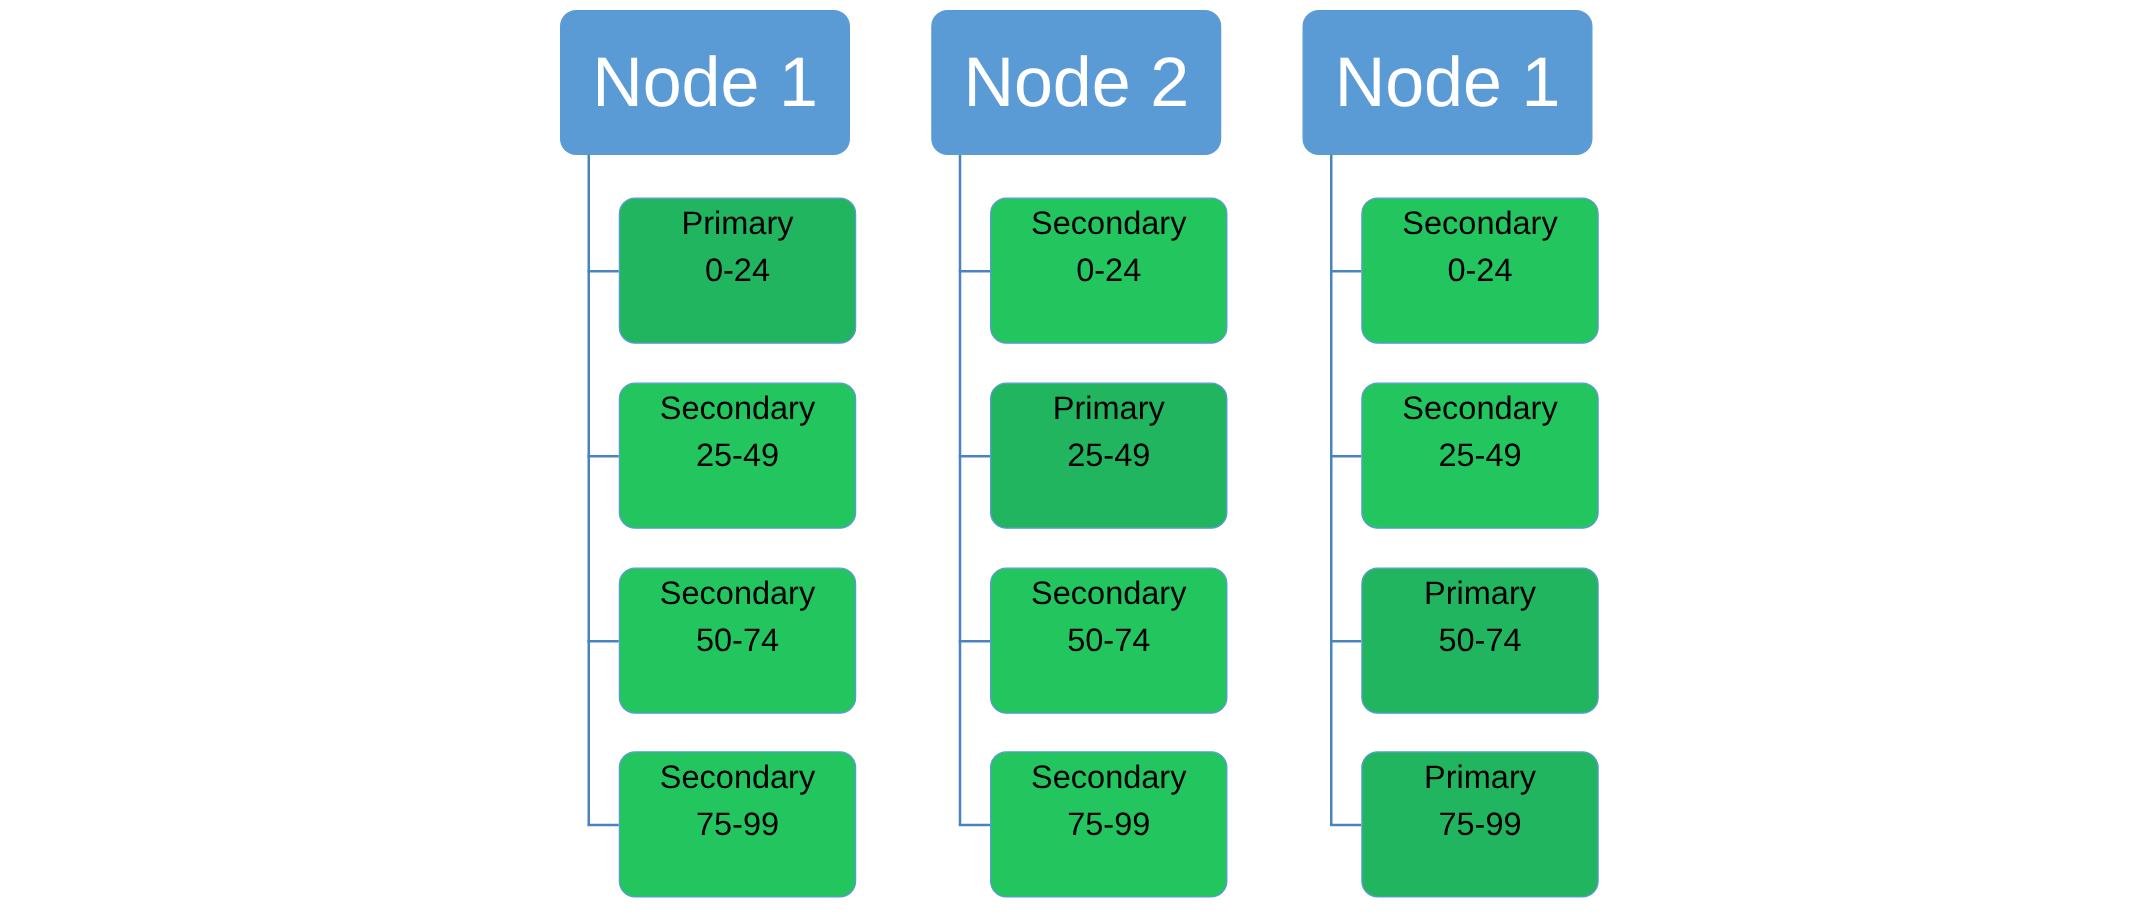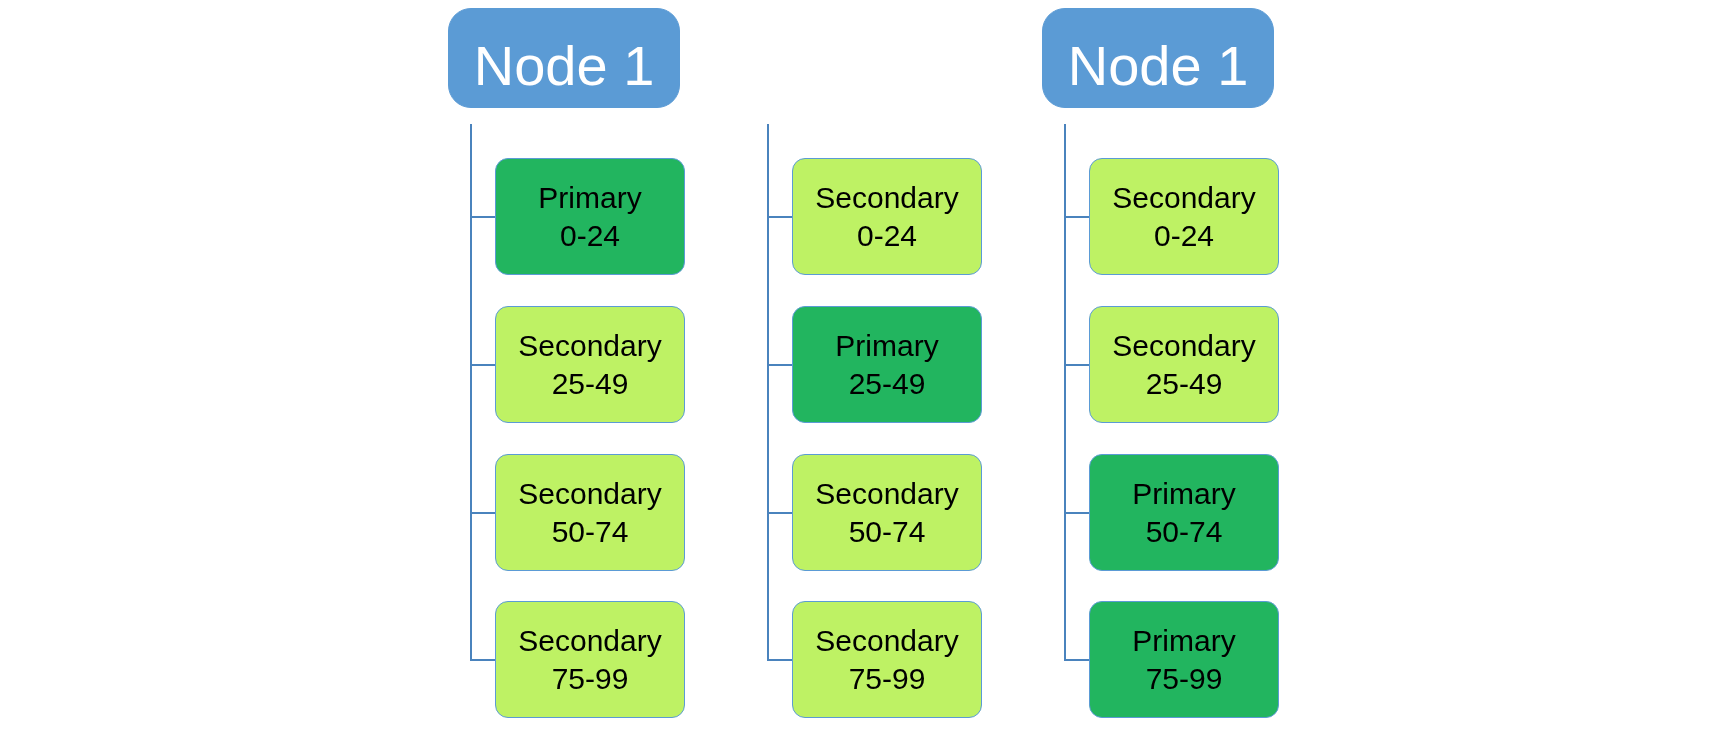--- a/index.html
+++ b/index.html
@@ -22,25 +22,25 @@
     position: absolute;
     top: 0;
     width: 300px;
     height: 730px;
   }
   .node-header {
     position: absolute;
     left: 0px;
     top: 8px;
     width: 232px;
-    height: 100px;
+    height: 116px;
     box-sizing: border-box;
     background: #5B9BD5;
     border: 1px solid #5B9BD5;
-    border-radius: 23px;
+    border-radius: 13px;
     color: #ffffff;
     font-size: 56px;
     line-height: 114px;
     text-align: center;
     white-space: nowrap;
     letter-spacing: 0px;
   }
   .trunk {
     position: absolute;
     left: 22px;
@@ -59,29 +59,28 @@
     position: absolute;
     left: 47px;
     width: 190px;
     height: 117px;
     box-sizing: border-box;
     border: 1px solid #5B9BD5;
     border-radius: 13px;
     display: flex;
     flex-direction: column;
     align-items: center;
-    justify-content: center;
     color: #000000;
-    font-size: 30px;
+    font-size: 26px;
     line-height: 38px;
     text-align: center;
     white-space: nowrap;
   }
   .shard.primary   { background: #22B55F; }
-  .shard.secondary { background: #bef264; }
+  .shard.secondary { background: #22c55e; }
   .shard .role  { display: block; }
   .shard .range { display: block; }
 </style>
 </head>
 <body>
 
 <div id="diagram">
 
   <div class="column" style="left:448px;">
     <div class="node-header">Node 1</div>
@@ -103,20 +102,21 @@
       <span class="role">Secondary</span>
       <span class="range">50-74</span>
     </div>
     <div class="shard secondary" style="top:601px;">
       <span class="role">Secondary</span>
       <span class="range">75-99</span>
     </div>
   </div>
 
   <div class="column" style="left:745px;">
+    <div class="node-header">Node 2</div>
     <div class="trunk" style="height:536px;"></div>
     <div class="branch" style="top:216px;"></div>
     <div class="branch" style="top:364px;"></div>
     <div class="branch" style="top:512px;"></div>
     <div class="branch" style="top:659px;"></div>
 
     <div class="shard secondary" style="top:158px;">
       <span class="role">Secondary</span>
       <span class="range">0-24</span>
     </div>

